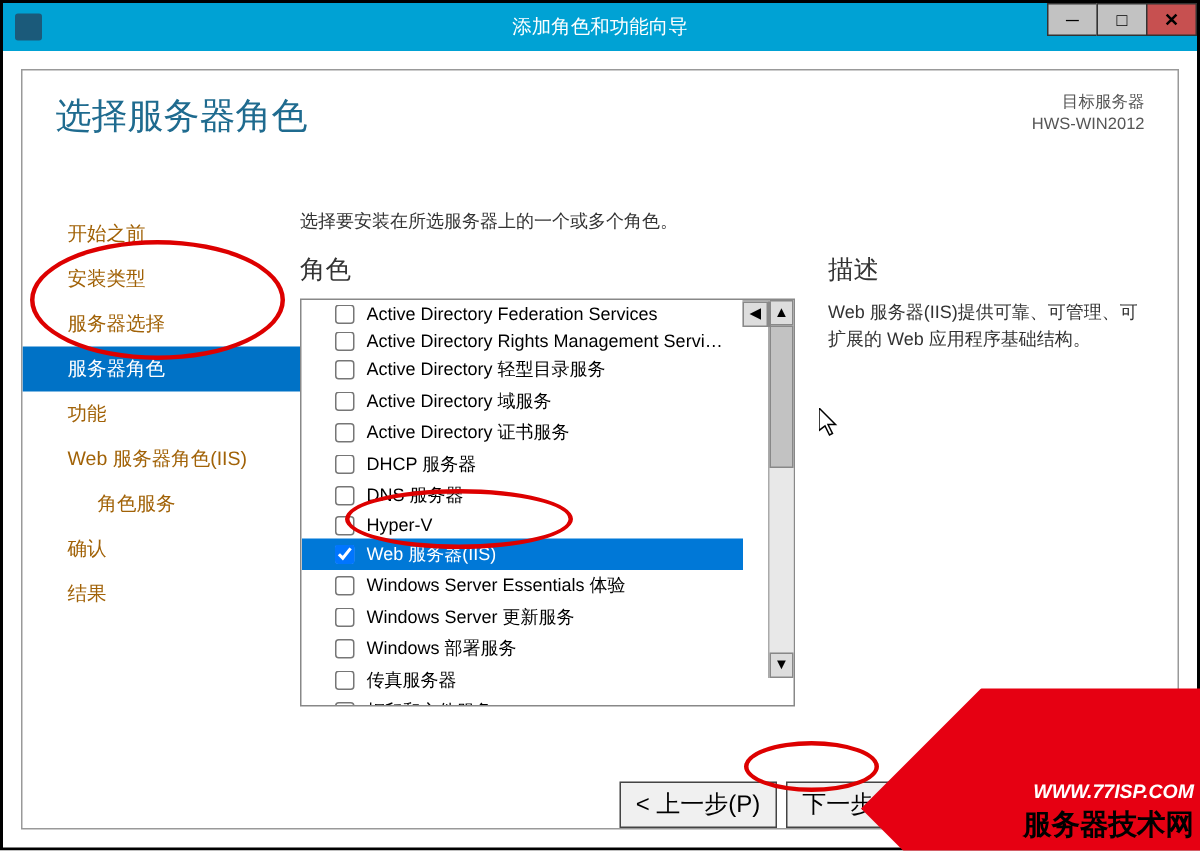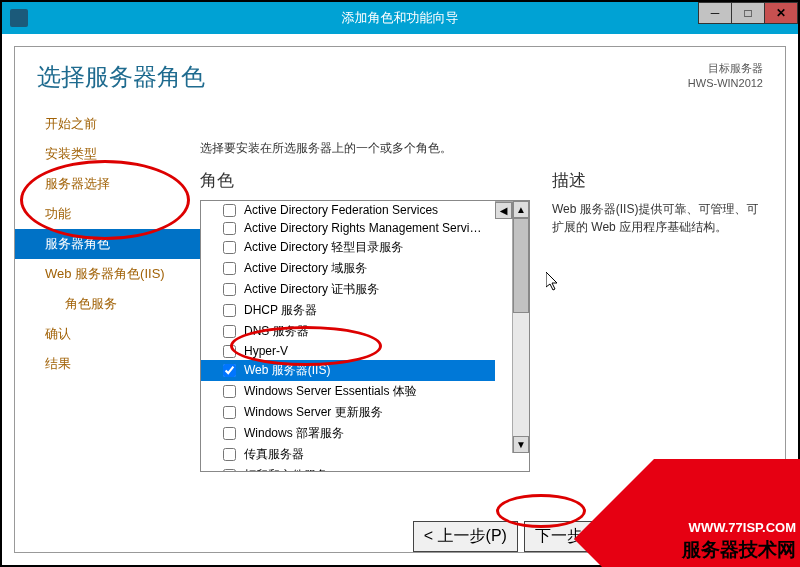--- a/index.html
+++ b/index.html
@@ -8,34 +8,34 @@
 .outer-frame { width: 800px; height: 567px; border: 2px solid #000; position: relative; background: #fff; }
 
 .titlebar { height: 32px; background: #00a2d4; display: flex; align-items: center; justify-content: center; position: relative; color: #fff; }
 .titlebar .app-icon { position: absolute; left: 8px; width: 18px; height: 18px; background: #1b5a7a; border-radius: 2px; }
 .titlebar .title { font-size: 13px; }
 .titlebar .ctrl { position: absolute; right: 0; top: 0; display: flex; }
 .titlebar .ctrl button { width: 34px; height: 22px; border: 1px solid #333; background: #c2c2c2; font-size: 12px; line-height: 18px; text-align: center; cursor: pointer; margin-left: -1px; font-family: inherit; }
 .titlebar .ctrl .close { background: #c75050; color: #000; font-weight: bold; }
 
 .content { display: flex; height: calc(100% - 32px); }
-.inner { margin: 12px; border: 1px solid #999; width: calc(100% - 24px); height: calc(100% - 24px); display: flex; flex-direction: column; background: #fff; }
+.inner { margin: 12px; border: 1px solid #999; width: calc(100% - 24px); height: calc(100% - 24px); display: flex; flex-direction: column; background: #fff; gap: 32px; }
 
 .header-row { display: flex; justify-content: space-between; padding: 14px 22px 4px 22px; align-items: flex-start; }
 .page-title { font-size: 24px; color: #1f6b8f; font-weight: 300; }
 .target { text-align: right; font-size: 11px; color: #555; line-height: 15px; }
 
 .body-row { display: flex; flex: 1; overflow: hidden; }
 .sidebar { width: 185px; padding-top: 12px; }
 .sidebar .item { padding: 6px 10px 6px 30px; color: #a16207; font-size: 13px; cursor: pointer; white-space: nowrap; }
 .sidebar .item.active { background: #0072c6; color: #fff; }
 .sidebar .item.sub { padding-left: 50px; }
 
 .main { flex: 1; padding: 10px 18px 0 0; display: flex; flex-direction: column; }
-.instruction { font-size: 12px; color: #333; margin-bottom: 12px; margin-top: 33px; }
+.instruction { font-size: 12px; color: #333; margin-bottom: 12px; }
 .columns { display: flex; flex: 1; overflow: hidden; }
 .col-roles { width: 330px; display: flex; flex-direction: column; }
 .col-desc { flex: 1; padding-left: 22px; }
 .col-head { font-size: 17px; color: #333; margin-bottom: 8px; }
 
 .roles-box { border: 1px solid #888; height: 272px; position: relative; display: flex; flex-direction: row; }
 .roles-scroll { flex: 1; overflow-y: auto; overflow-x: hidden; }
 .role-item { display: flex; align-items: center; padding: 2px 8px 2px 22px; font-size: 12px; white-space: nowrap; cursor: pointer; }
 .role-item input[type=checkbox] { margin-right: 8px; }
 .role-item.selected { background: #0078d7; }
@@ -58,21 +58,21 @@
 .footer button { padding: 4px 10px; font-size: 16px; font-family: Liberation Sans, sans-serif; background: #f0f0f0; border: 1px solid #999; color: #888; cursor: pointer; margin-top: 16px; }
 .footer button.enabled { color: #000; border: 1px solid #444; }
 
 .annot-ellipse { position: absolute; border: 3px solid #d00; border-radius: 50%; pointer-events: none; }
 .e1 { left: 18px; top: 158px; width: 170px; height: 80px; }
 .e2 { left: 228px; top: 324px; width: 152px; height: 40px; }
 .e3 { left: 494px; top: 492px; width: 90px; height: 34px; }
 
 .watermark { position: absolute; right: -4px; bottom: -4px; width: 230px; height: 110px; overflow: hidden; pointer-events: none; }
 .watermark .tri { position: absolute; right: -110px; bottom: -110px; width: 280px; height: 280px; background: #e60012; transform: rotate(45deg); }
-.watermark .wm-text { position: absolute; right: 6px; bottom: 34px; color: #fff; font-size: 13px; font-weight: bold; text-align: right; }
+.watermark .wm-text { position: absolute; right: 6px; bottom: 34px; color: #fff; font-size: 13px; font-weight: bold; text-align: right; font-style: italic; }
 .watermark .wm-sub { position: absolute; right: 6px; bottom: 6px; color: #000000; font-size: 19px; font-weight: bold; }
 
 .cursor { position: absolute; left: 544px; top: 270px; width: 14px; height: 20px; pointer-events: none; }
 .cursor svg { width: 14px; height: 20px; }
 </style>
 </head>
 <body>
 
 <div class="outer-frame">
   <div class="titlebar">
@@ -94,22 +94,22 @@
           <div>目标服务器</div>
           <div>HWS-WIN2012</div>
         </div>
       </div>
 
       <div class="body-row">
         <div class="sidebar" id="sidebar">
             <div class="item">开始之前</div>
             <div class="item">安装类型</div>
             <div class="item">服务器选择</div>
+            <div class="item active">服务器角色</div>
             <div class="item">功能</div>
-            <div class="item active">服务器角色</div>
             <div class="item">Web 服务器角色(IIS)</div>
             <div class="item sub">角色服务</div>
             <div class="item">确认</div>
             <div class="item">结果</div>
           </div>
 
         <div class="main">
           <div class="instruction">选择要安装在所选服务器上的一个或多个角色。</div>
           <div class="columns">
             <div class="col-roles">

